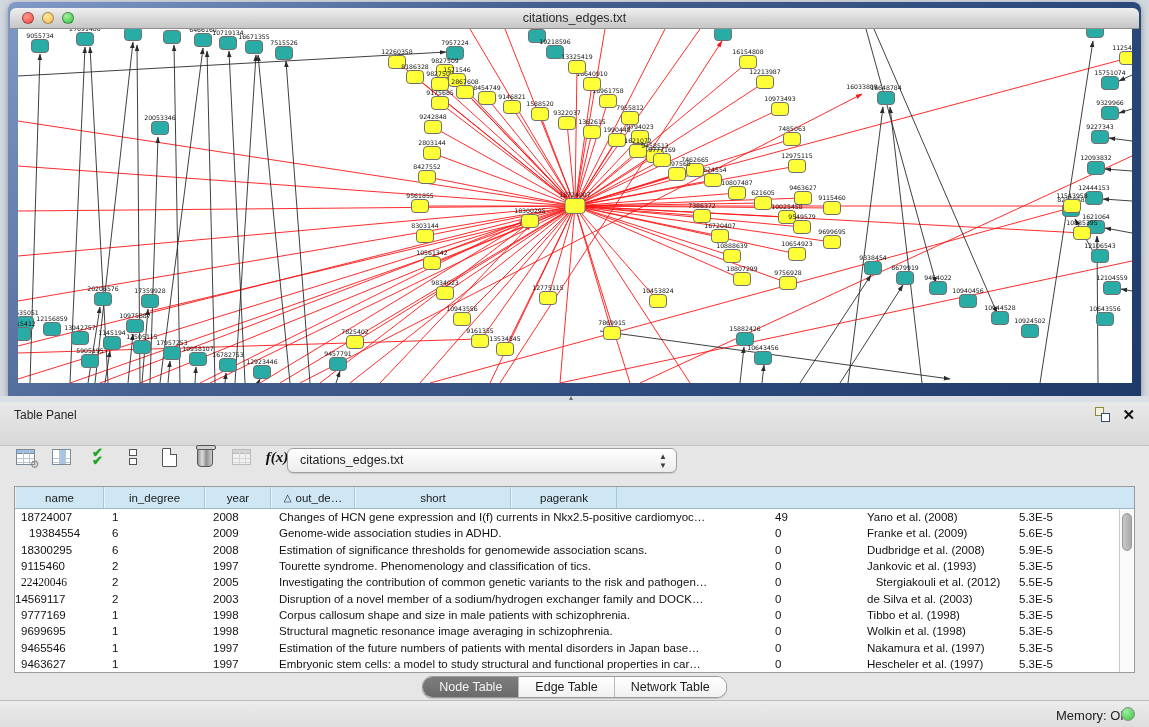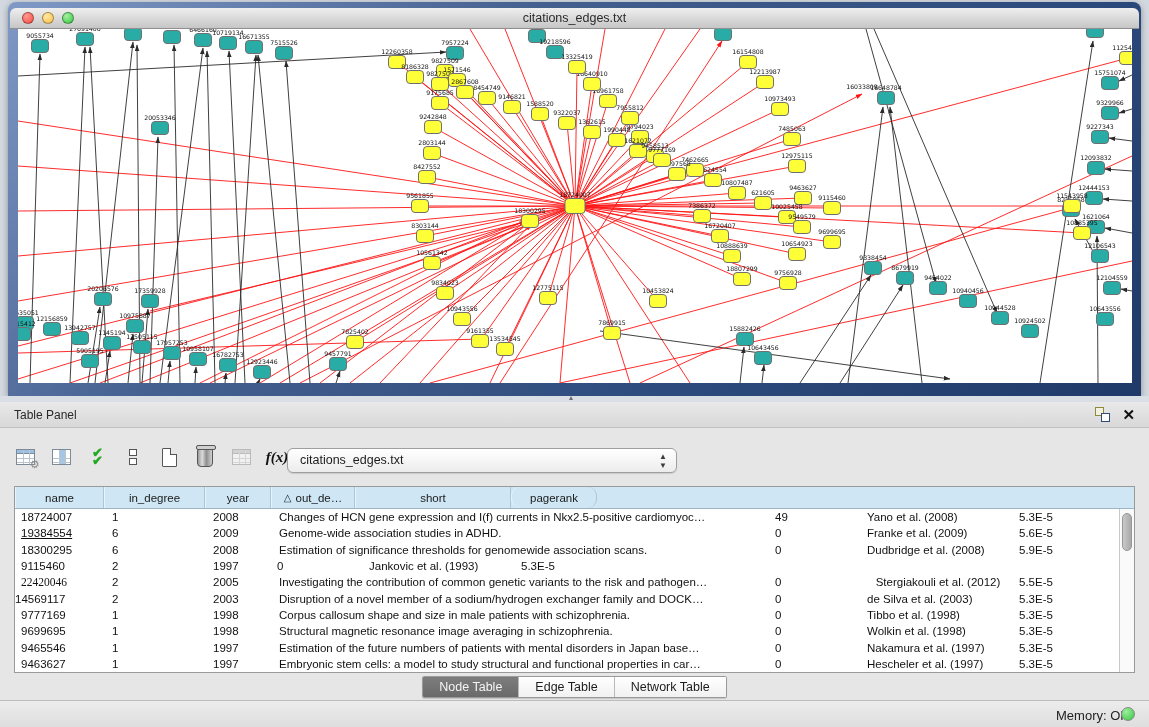--- a/index.html
+++ b/index.html
@@ -21,21 +21,21 @@
   .light.yellow { background:radial-gradient(circle at 35% 30%,#ffe9a8,#fdbc40); }
   .light.green { background:radial-gradient(circle at 35% 30%,#a8f0a0,#2fc840); }
   .net-canvas { position:absolute; left:10px; top:27px; width:1114px; height:354px; background:#ffffff; overflow:hidden; }
 
   
   .divider { position:absolute; left:0; top:396px; width:1149px; height:6px; background:#dadfe5; }
   .divider .grip { position:absolute; left:569px; top:-3px; font-size:8px; color:#6d6d6d; }
 
   
   .table-panel { position:absolute; left:0; top:402px; width:1149px; height:298px; background:#e6e6e6; }
-  .panel-titlebar { position:absolute; left:0; top:0; width:100%; height:26px;
+  .panel-titlebar { position:absolute; left:0; top:0; width:100%; height:44px;
     background:linear-gradient(#e9e9e9,#d8d8d8); border-bottom:1px solid #c2c2c2; }
   .panel-title { position:absolute; left:14px; top:6px; font-size:12px; color:#2a2a2a; }
   .panel-btns { position:absolute; right:14px; top:5px; display:flex; gap:12px; align-items:center; }
   .float-ic { position:relative; width:15px; height:15px; }
   .float-ic .b1 { position:absolute; left:0; top:0; width:9px; height:9px; border:1.5px solid #8d8a3a; background:#f2f0e0; }
   .float-ic .b2 { position:absolute; right:0; bottom:0; width:9px; height:9px; border:1.5px solid #2e4a78; background:#fff; }
   .close-x { font-size:15px; font-weight:bold; color:#111; line-height:15px; cursor:default; }
 
   .toolbar { position:absolute; left:14px; top:38px; height:34px; display:flex; align-items:center; gap:14px; }
   .tb-ic { width:22px; height:22px; display:flex; align-items:center; justify-content:center; }
@@ -69,21 +69,21 @@
   .th { display:flex; align-items:center; justify-content:center; font-size:11.5px; color:#1a1a1a;
         border-right:1px solid #aac7d6; border-left:1px solid #e8f4fa; overflow:hidden; white-space:nowrap;text-align:right; }
   .sort-tri { font-size:10px; margin-right:4px; color:#123; }
   .tbody { position:absolute; left:0; top:22px; right:15px; bottom:0; overflow:hidden; }
   .tr { display:flex; height:16.3px; align-items:center; }
   .td { font-size:11.5px; color:#111; overflow:hidden; white-space:nowrap; }
   .vscroll { position:absolute; right:0; top:22px; width:15px; bottom:0; background:#fafafa; border-left:1px solid #c9c9c9; }
   .vthumb { position:absolute; left:2px; top:4px; width:10px; height:38px; background:linear-gradient(90deg,#c9c9c9,#a9a9a9); border:1px solid #979797; border-radius:6px; }
 
   .tabbar { position:absolute; left:0; top:271px; width:100%; height:27px; display:flex; justify-content:center; align-items:center; }
-  .seg { display:flex; height:22px; border:1px solid #9a9a9a; border-radius:2px; overflow:hidden; background:#fff; box-shadow:0 1px 1px rgba(0,0,0,.15); }
+  .seg { display:flex; height:22px; border:1px solid #9a9a9a; border-radius:10px; overflow:hidden; background:#fff; box-shadow:0 1px 1px rgba(0,0,0,.15); }
   .seg-btn { display:flex; align-items:center; padding:0 16px; font-size:12.5px; color:#1d1d1d; background:linear-gradient(#ffffff,#f1f1f1); border-right:1px solid #b9b9b9; }
   .seg-btn:last-child { border-right:none; }
   .seg-btn.sel { background:linear-gradient(#7d7d7d,#6a6a6a); color:#f4f4f4; }
 
   .statusbar { position:absolute; left:0; top:700px; width:1149px; height:27px; background:linear-gradient(#ececec,#dedede); border-top:1px solid #bcbcbc; }
   .mem { position:absolute; right:20px; top:7px; font-size:13px; color:#222;text-align:right; }
   .memdot { position:absolute; right:14px; top:6px; width:14px; height:14px; border-radius:50%;
             background:radial-gradient(circle at 35% 30%,#9dedA0,#35c83e); border:1px solid #8a8a8a; }
 </style>
 </head>
@@ -771,56 +771,57 @@
           <div class="th" style="width: 66px;">
             <span>year</span>
           </div>
           <div class="th" style="width: 84px;">
             <span class="sort-tri">△</span>
             <span>out_de…</span>
           </div>
           <div class="th" style="width: 156px;">
             <span>short</span>
           </div>
-          <div class="th" style="width: 86px; border-radius: 9px;">
+          <div class="th" style="width: 106px;">
             <span>pagerank</span>
           </div>
         </div>
       <div class="tbody" id="tbody">
           <div class="tr">
             <div class="td" style="width: 89px; padding-left: 6px;">18724007</div>
             <div class="td" style="width: 101px; padding-left: 8px;">1</div>
             <div class="td" style="width: 66px; padding-left: 8px;">2008</div>
             <div class="td" style="width: 498px; padding-left: 8px;">Changes of HCN gene expression and I(f) currents in Nkx2.5-positive cardiomyoc…</div>
             <div class="td" style="width: 84px; padding-left: 6px;">49</div>
             <div class="td" style="width: 156px; padding-left: 14px;">Yano et al. (2008)</div>
             <div class="td" style="width: 106px; padding-left: 10px;">5.3E-5</div>
           </div>
           <div class="tr">
-            <div class="td" style="width: 89px; padding-left: 6px; text-decoration: underline;">19384554</div>
+            <div class="td" style="width: 89px; padding-left: 14px;">19384554</div>
             <div class="td" style="width: 101px; padding-left: 8px;">6</div>
             <div class="td" style="width: 66px; padding-left: 8px;">2009</div>
             <div class="td" style="width: 498px; padding-left: 8px;">Genome-wide association studies in ADHD.</div>
             <div class="td" style="width: 84px; padding-left: 6px;">0</div>
             <div class="td" style="width: 156px; padding-left: 14px;">Franke et al. (2009)</div>
             <div class="td" style="width: 106px; padding-left: 10px;">5.6E-5</div>
           </div>
           <div class="tr">
             <div class="td" style="width: 89px; padding-left: 6px;">18300295</div>
             <div class="td" style="width: 101px; padding-left: 8px;">6</div>
             <div class="td" style="width: 66px; padding-left: 8px;">2008</div>
             <div class="td" style="width: 498px; padding-left: 8px;">Estimation of significance thresholds for genomewide association scans.</div>
             <div class="td" style="width: 84px; padding-left: 6px;">0</div>
             <div class="td" style="width: 156px; padding-left: 14px;">Dudbridge et al. (2008)</div>
             <div class="td" style="width: 106px; padding-left: 10px;">5.9E-5</div>
           </div>
           <div class="tr">
             <div class="td" style="width: 89px; padding-left: 6px;">9115460</div>
             <div class="td" style="width: 101px; padding-left: 8px;">2</div>
             <div class="td" style="width: 66px; padding-left: 8px;">1997</div>
+            <div class="td" style="width: 498px; padding-left: 8px;">Tourette syndrome. Phenomenology and classification of tics.</div>
             <div class="td" style="width: 84px; padding-left: 6px;">0</div>
             <div class="td" style="width: 156px; padding-left: 14px;">Jankovic et al. (1993)</div>
             <div class="td" style="width: 106px; padding-left: 10px;">5.3E-5</div>
           </div>
           <div class="tr">
             <div class="td" style="width: 89px; padding-left: 6px; font-family: Liberation Serif, serif;">22420046</div>
             <div class="td" style="width: 101px; padding-left: 8px;">2</div>
             <div class="td" style="width: 66px; padding-left: 8px;">2005</div>
             <div class="td" style="width: 498px; padding-left: 8px;">Investigating the contribution of common genetic variants to the risk and pathogen…</div>
             <div class="td" style="width: 84px; padding-left: 6px;">0</div>

